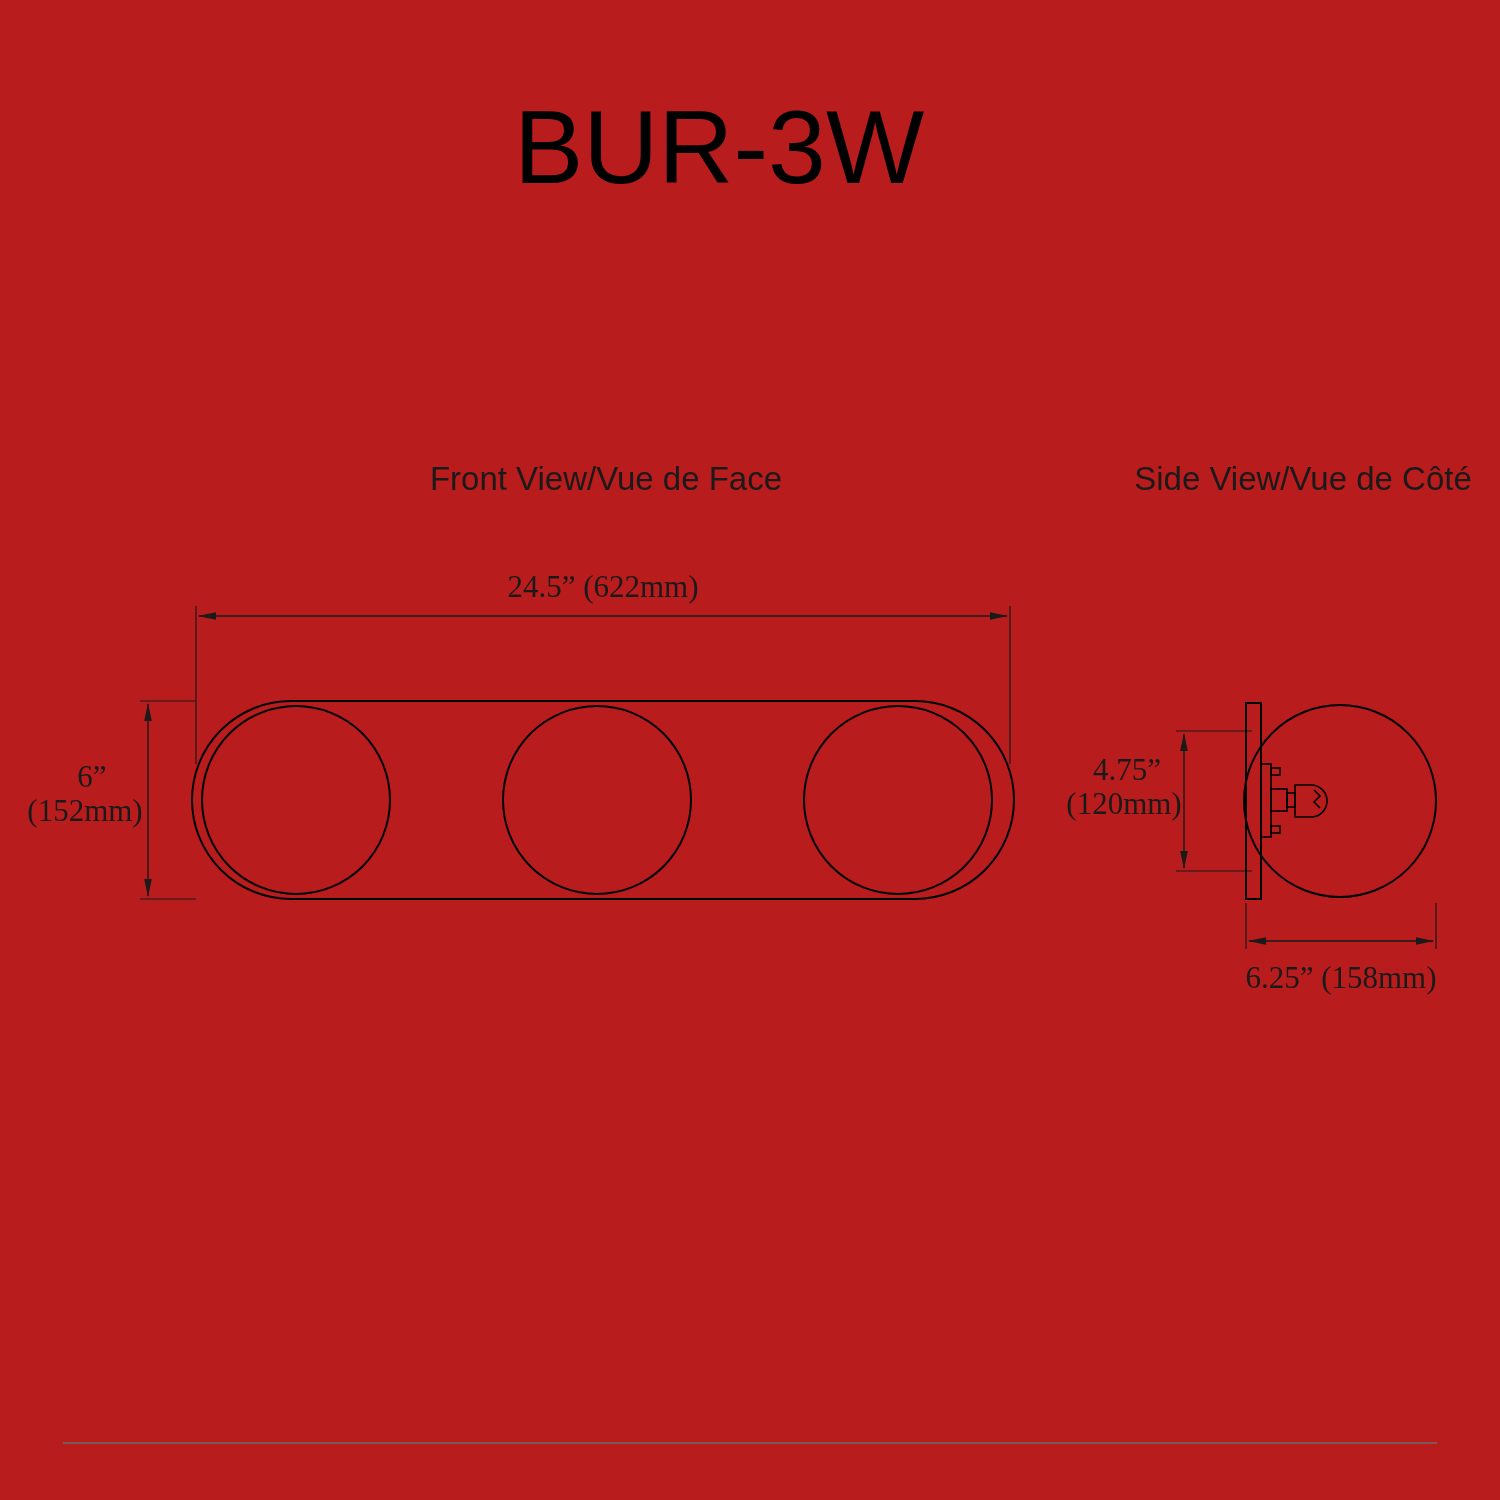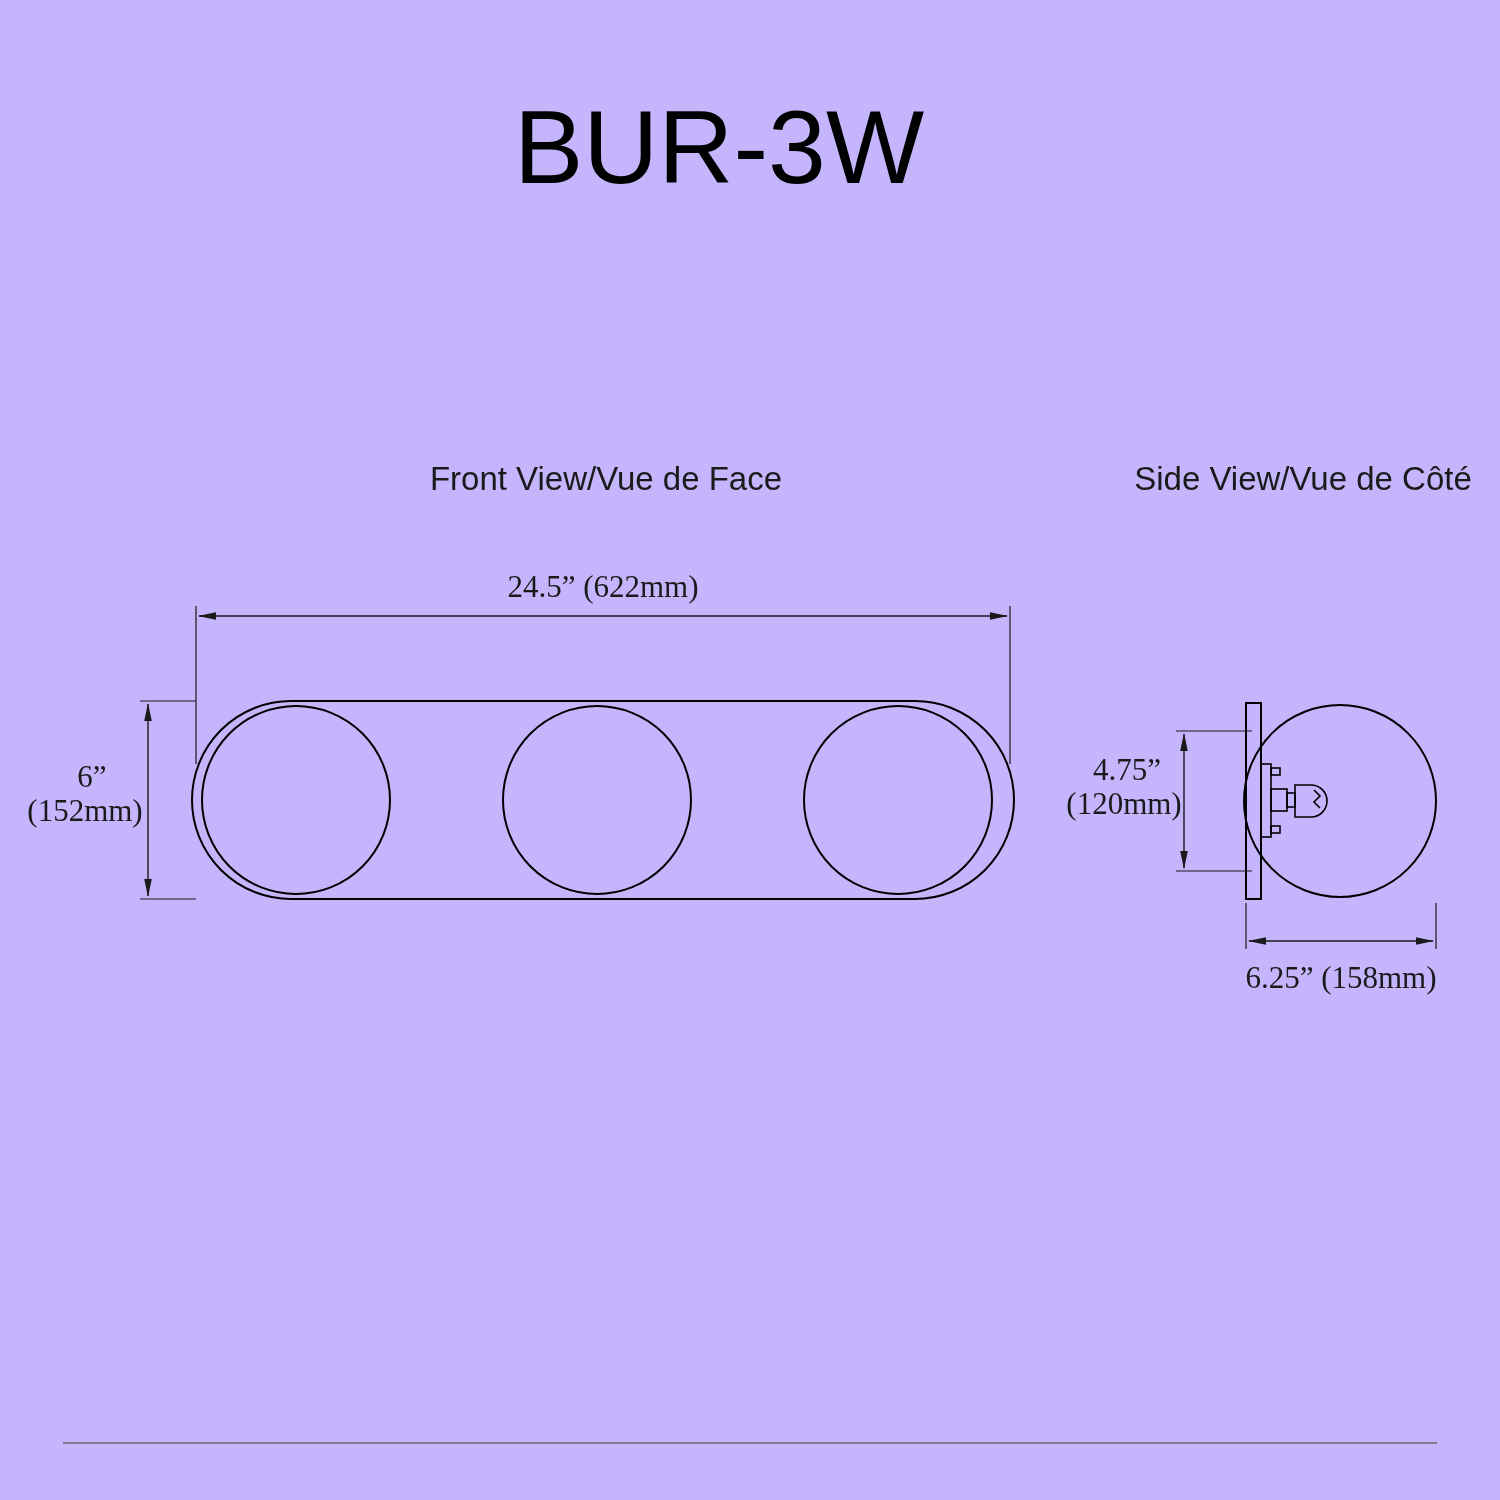--- a/index.html
+++ b/index.html
@@ -4,21 +4,21 @@
 <style>
   html, body {
     margin: 0;
     padding: 0;
     background: #ffffff;
   }
   .page {
     position: relative;
     width: 1500px;
     height: 1500px;
-    background: #c4b5fd;
+    background: #b91c1c;
     overflow: hidden;
   }
   svg { display: block; }
   .title-text {
     font-family: "Liberation Sans", sans-serif;
     font-size: 104px;
     font-weight: 400;
     fill: #000000;
   }
   .view-label {

